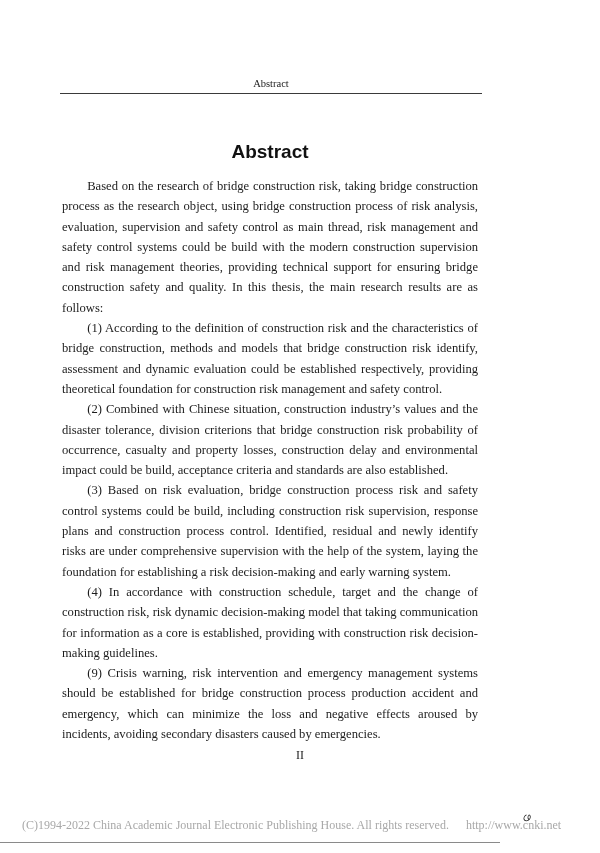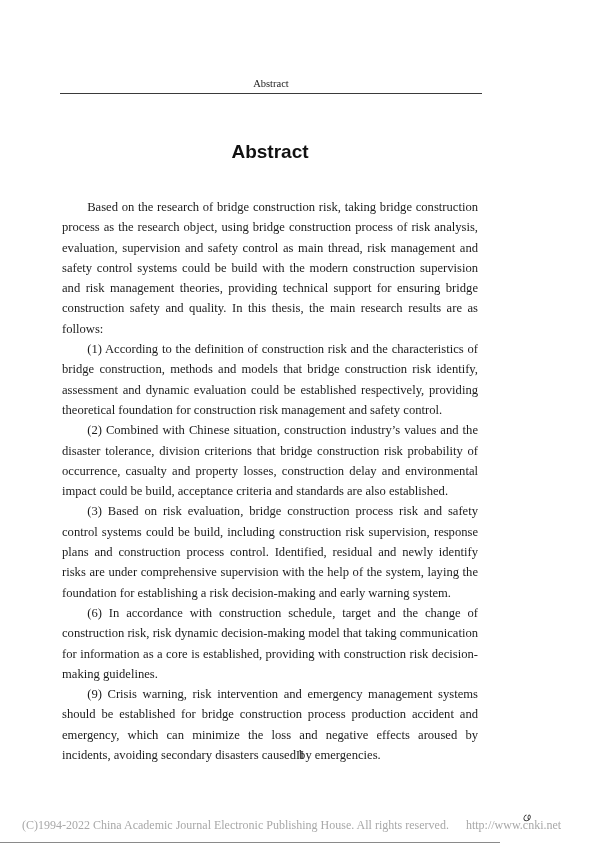--- a/index.html
+++ b/index.html
@@ -14,21 +14,21 @@
   .head-rule {
     position: absolute; left: 60px; width: 422px; top: 93px;
     height: 0; border-top: 1.5px solid #3a3a3a;
   }
   .title {
     position: absolute; left: 0; width: 540px; top: 128px;
     text-align: center; font-family: "Liberation Sans", "DejaVu Sans", sans-serif;
     font-weight: bold; font-size: 19px; color: #111;
   }
   .body-text {
-    position: absolute; left: 62px; width: 416px; top: 197px;
+    position: absolute; left: 62px; width: 416px; top: 176px;
     font-size: 12.6px; line-height: 20.3px; text-align: justify; color: #1c1c1c;
   }
   .body-text p { margin: 0; text-indent: 2em; }
   .page-number {
     position: absolute; left: 0; width: 540px; top: 748px;
     text-align: center; font-size: 12px; color: #222; margin-left: 30px;
   }
   .copyright {
     position: absolute; left: 22px; top: 818px;
     font-size: 12px; color: #a8a8a8; white-space: nowrap;
@@ -50,21 +50,21 @@
 <div class="running-head">Abstract</div>
 <div class="head-rule"></div>
 
 <h1 class="title">Abstract</h1>
 
 <div class="body-text">
   <p>Based on the research of bridge construction risk, taking bridge construction process as the research object, using bridge construction process of risk analysis, evaluation, supervision and safety control as main thread, risk management and safety control systems could be build with the modern construction supervision and risk management theories, providing technical support for ensuring bridge construction safety and quality. In this thesis, the main research results are as follows:</p>
   <p>(1) According to the definition of construction risk and the characteristics of bridge construction, methods and models that bridge construction risk identify, assessment and dynamic evaluation could be established respectively, providing theoretical foundation for construction risk management and safety control.</p>
   <p>(2) Combined with Chinese situation, construction industry’s values and the disaster tolerance, division criterions that bridge construction risk probability of occurrence, casualty and property losses, construction delay and environmental impact could be build, acceptance criteria and standards are also established.</p>
   <p>(3) Based on risk evaluation, bridge construction process risk and safety control systems could be build, including construction risk supervision, response plans and construction process control. Identified, residual and newly identify risks are under comprehensive supervision with the help of the system, laying the foundation for establishing a risk decision-making and early warning system.</p>
-  <p>(6) In accordance with construction schedule, target and the change of construction risk, risk dynamic decision-making model that taking communication for information as a core is established, providing with construction risk decision-making guidelines.</p>
+  <p>(4) In accordance with construction schedule, target and the change of construction risk, risk dynamic decision-making model that taking communication for information as a core is established, providing with construction risk decision-making guidelines.</p>
   <p>(9) Crisis warning, risk intervention and emergency management systems should be established for bridge construction process production accident and emergency, which can minimize the loss and negative effects aroused by incidents, avoiding secondary disasters caused by emergencies.</p>
 </div>
 
 <div class="page-number">II</div>
 
 <div class="copyright">
   <span>(C)1994-2022 China Academic Journal Electronic Publishing House. All rights reserved.</span>
   <span class="url">http://www.cnki.net</span>
 </div>
 

